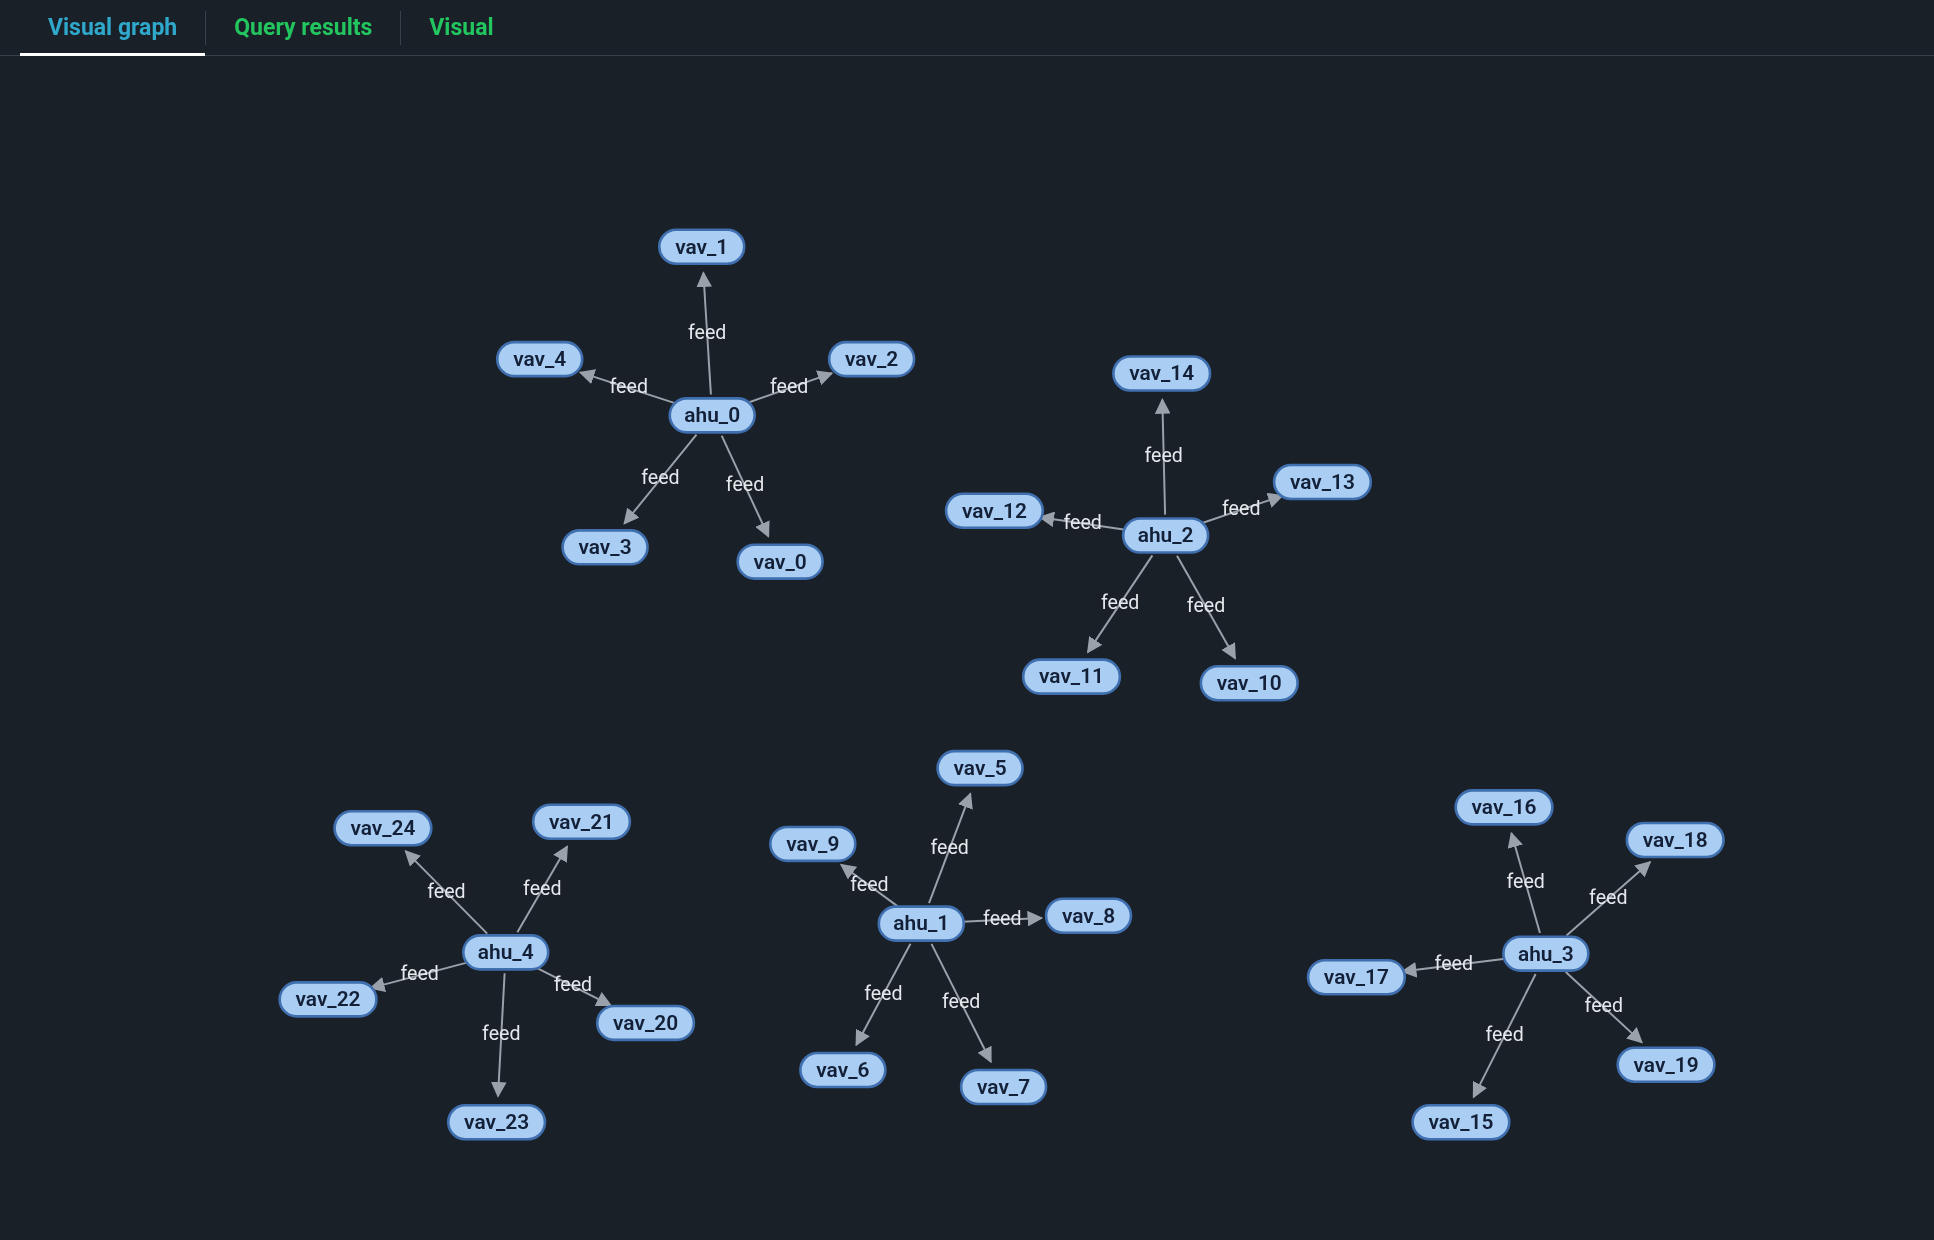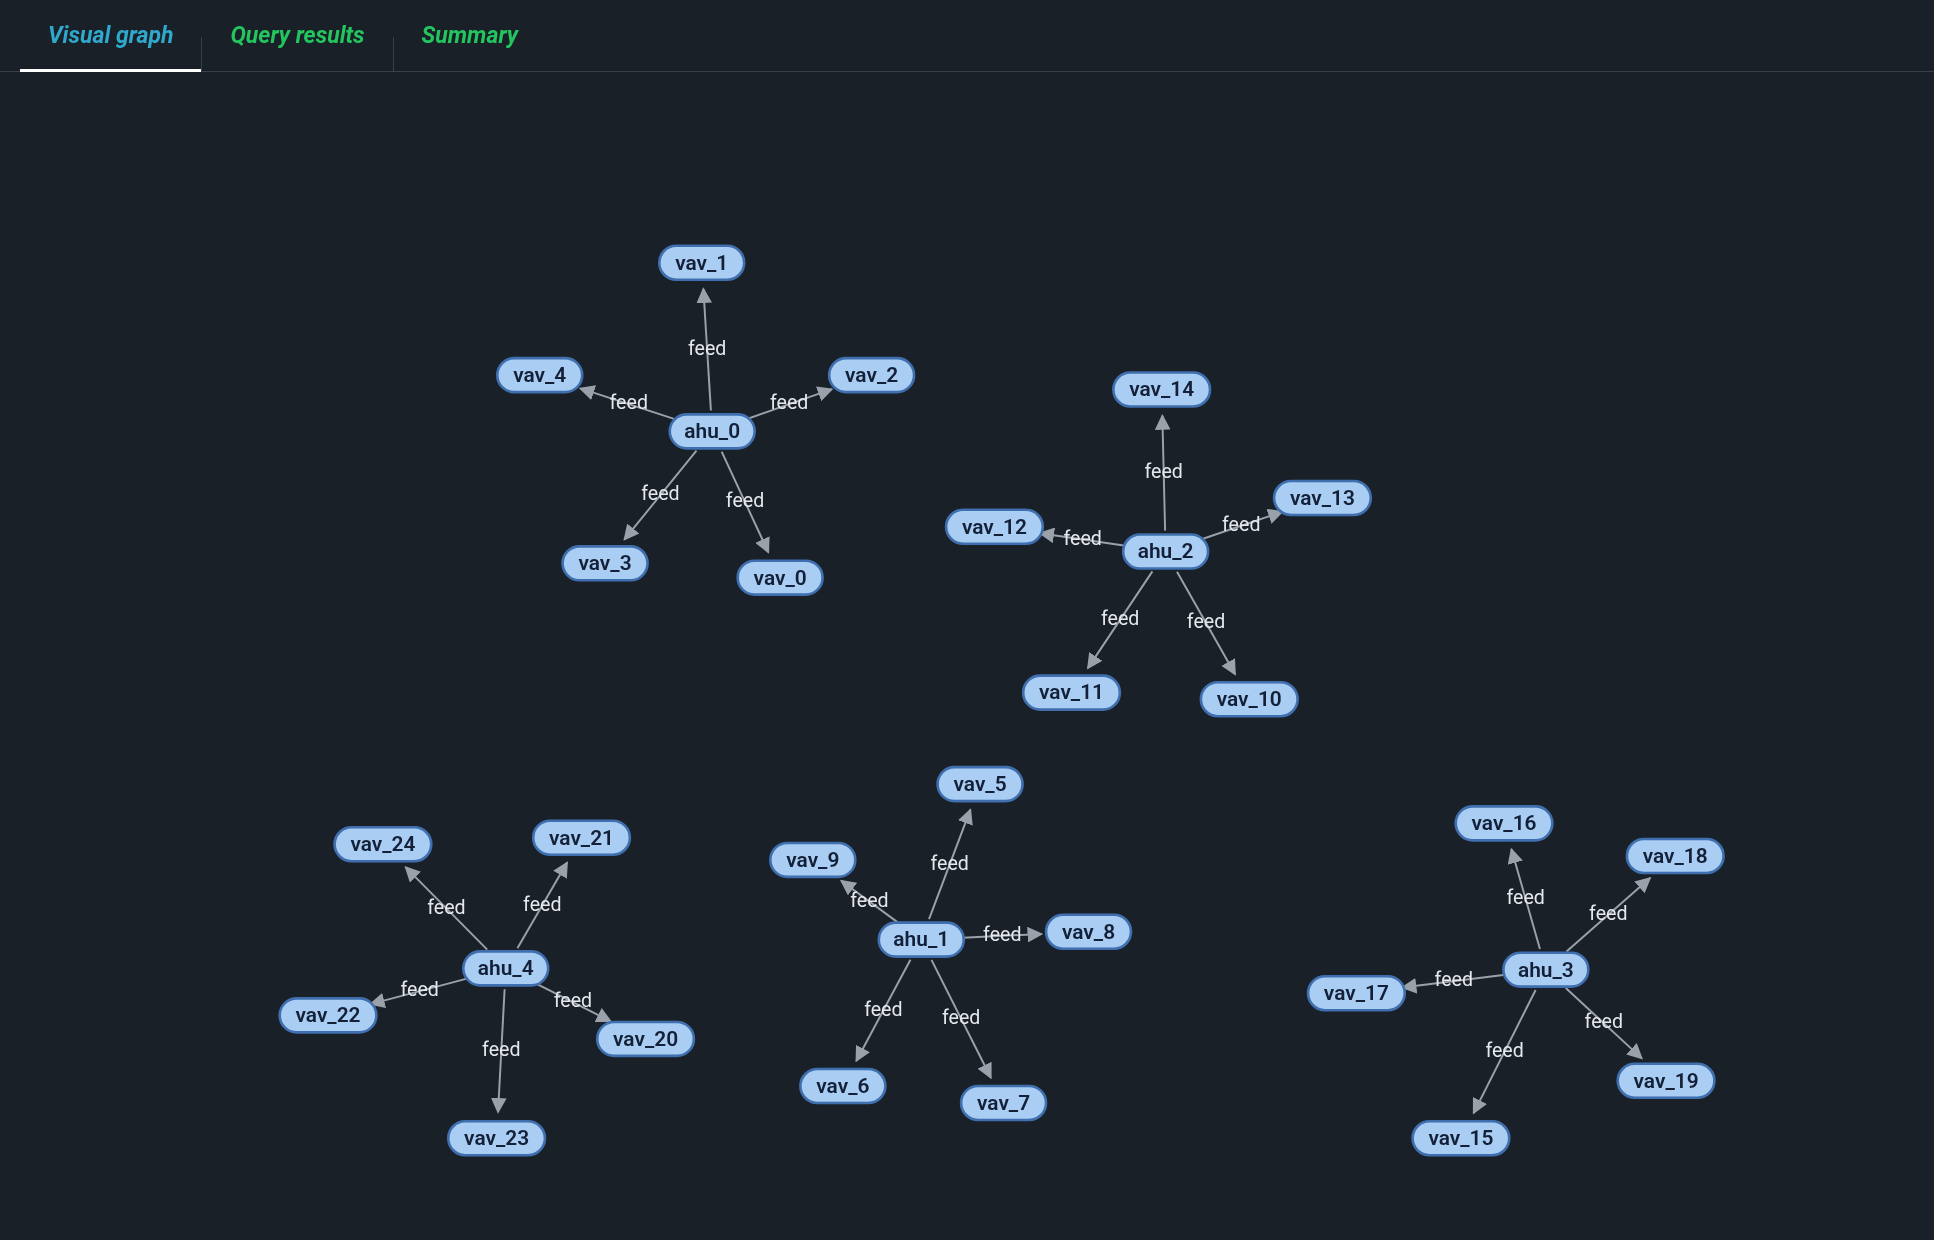--- a/index.html
+++ b/index.html
@@ -4,25 +4,24 @@
 <style>
   *{margin:0;padding:0;box-sizing:border-box;}
   html,body{width:100%;height:100%;}
   body{
     background:#1a2028;
     font-family:-apple-system,BlinkMacSystemFont,"Segoe UI",Roboto,sans-serif;
     overflow:hidden;
   }
   .tabs{
     display:flex;
-    align-items:flex-end;
-    height:72px;
+    align-items:center;
+    height:56px;
     border-bottom:1px solid #3a404a;
     padding:0 20px;
-    font-style:italic;
   }
   .tab{
     font-size:23px;
     font-weight:700;
     color:#22c55e;
     padding:0 28px;
     height:100%;
     display:flex;
     align-items:center;
     cursor:pointer;
@@ -78,21 +77,21 @@
   }
 </style>
 </head>
 <body>
 
 <div class="tabs">
   <div class="tab active">Visual graph</div>
   <div class="tab-sep"></div>
   <div class="tab">Query results</div>
   <div class="tab-sep"></div>
-  <div class="tab">Summary</div>
+  <div class="tab">Visual</div>
 </div>
 
 <div class="graph-area">
   <svg class="graph-svg" viewBox="0 0 1400 900">
     <defs>
       <marker id="arrow" viewBox="0 0 10 10" refX="9" refY="5" markerWidth="8" markerHeight="8" orient="auto-start-reverse">
         <path d="M 0 0 L 10 5 L 0 10 z" fill="#9aa1aa"></path>
       </marker>
     </defs>
     <g id="edges-layer">

